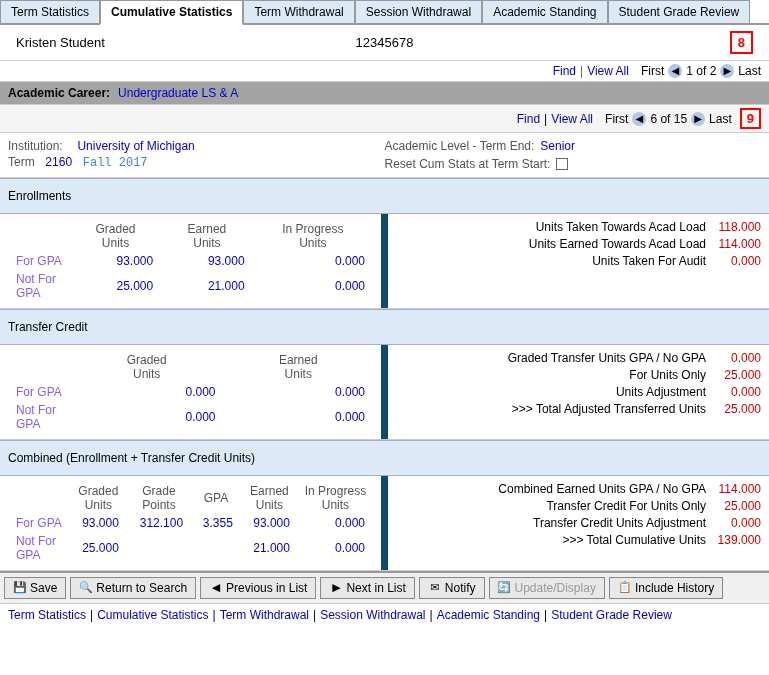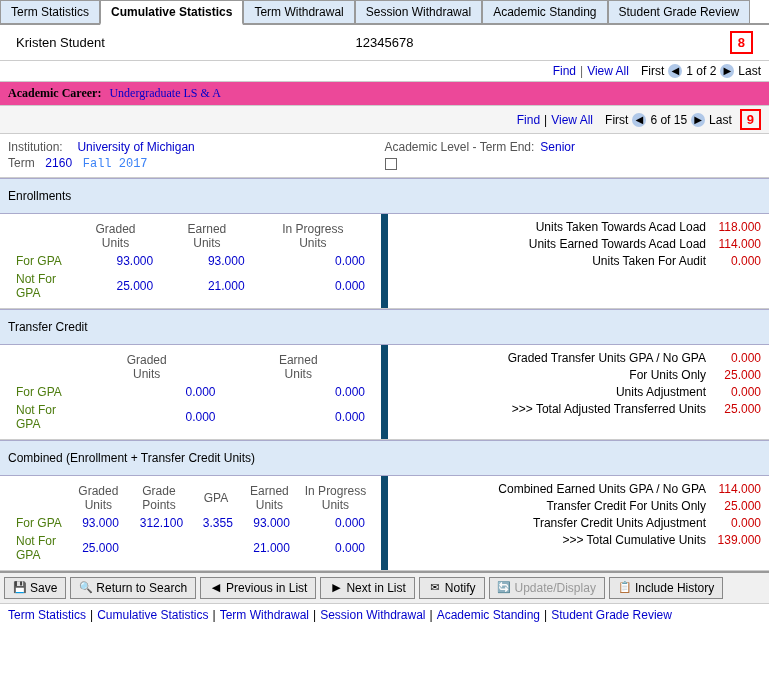--- a/index.html
+++ b/index.html
@@ -58,27 +58,26 @@
       border-radius: 50%;
       background: #b0c8e8;
       text-align: center;
       line-height: 14px;
       font-size: 10px;
       cursor: pointer;
     }
 
     
     .career-bar {
-      background: #ec4899;
+      background: #a3a3a3;
       padding: 4px 8px;
       display: flex;
       align-items: center;
       gap: 8px;
       border-bottom: 1px solid #ccc;
-      font-family: Liberation Serif, serif;
     }
     .career-label { font-weight: bold; font-size: 12px; }
     .career-value { font-size: 12px; color: #00c; }
 
     
     .inner-find-nav {
       display: flex;
       justify-content: flex-end;
       align-items: center;
       padding: 3px 8px;
@@ -127,21 +126,21 @@
     }
 
     
     .two-col { display: flex; border-bottom: 1px solid #ccc; }
     .left-col { flex: 1; border-right: 7px solid #0c4a6e; padding: 6px 8px; }
     .right-col { flex: 1; padding: 6px 8px; }
 
     .enroll-table { width: 100%; border-collapse: collapse; font-size: 12px; }
     .enroll-table th { text-align: center; font-weight: normal; color: #555; padding: 2px 4px; }
     .enroll-table td { padding: 2px 8px; font-size: 12px; }
-    .enroll-table td.row-label { color: #4d7c0f; white-space: nowrap; }
+    .enroll-table td.row-label { color: #8b5cf6; white-space: nowrap; }
     .enroll-table td.val { text-align: right; color: #00c; }
 
     .right-stats { font-size: 12px; }
     .stat-row { display: flex; justify-content: space-between; margin-bottom: 3px; }
     .stat-label { color: #000; flex: 1; text-align: right; }
     .stat-value { color: #c00; font-weight: normal; text-align: right; min-width: 55px; }
 
     
     .footer-buttons {
       display: flex;
@@ -241,20 +240,21 @@
       <span style="display:inline-block; width:4px;"></span>
       <span style="color:#3b82f6;font-family:Liberation Mono, monospace;">Fall 2017</span>
     </div>
   </div>
   <div class="inst-right">
     <div class="acad-level-row">
       <span class="acad-level-label">Academic Level - Term End:</span>
       <span class="acad-level-value">Senior</span>
     </div>
     <div class="reset-row">
+      <span class="reset-label">Reset Cum Stats at Term Start:</span>
       <span class="checkbox-box"></span>
     </div>
   </div>
 </div>
 
 <div class="section-header">Enrollments</div>
 <div class="two-col">
   <div class="left-col">
     <table class="enroll-table">
       <thead>

